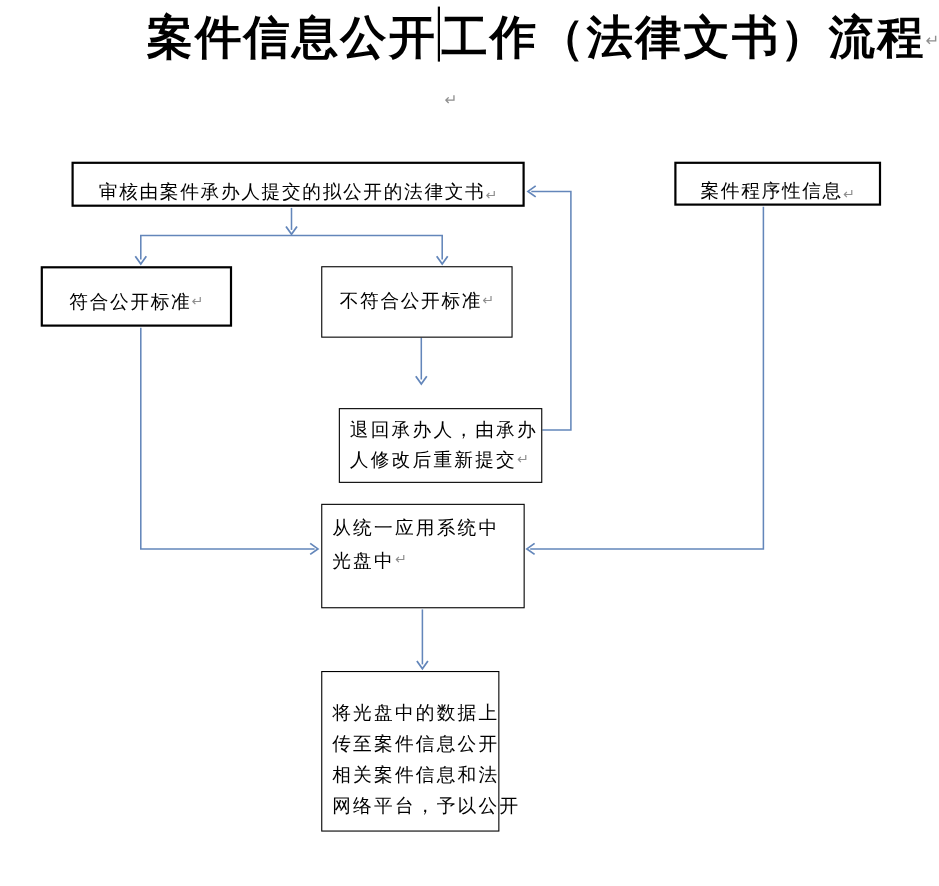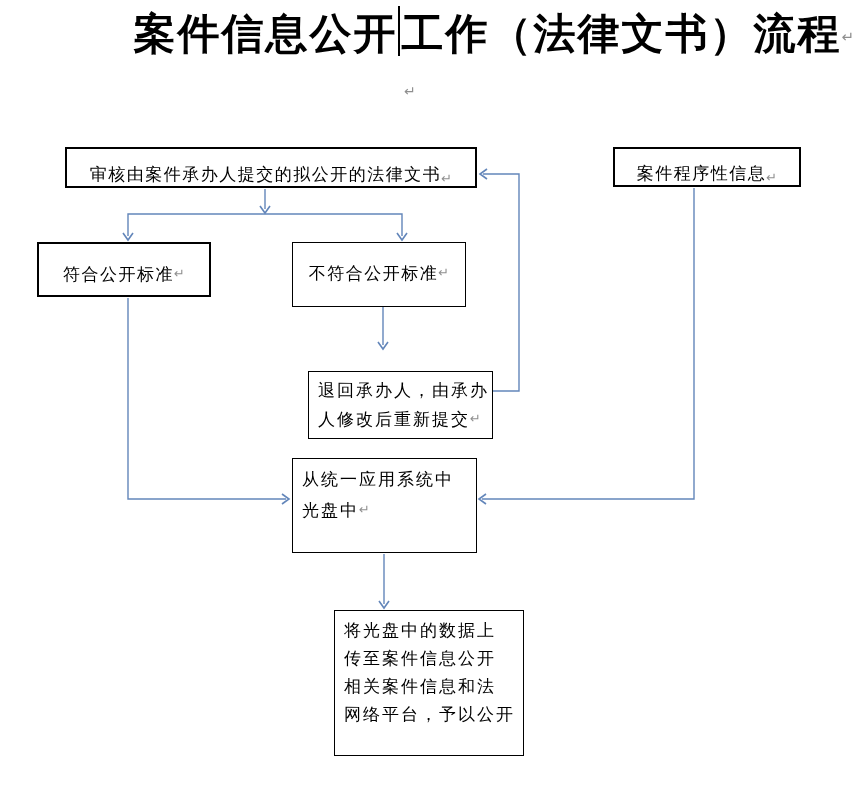--- a/index.html
+++ b/index.html
@@ -43,21 +43,21 @@
   .fbox .line{
     letter-spacing:2px;white-space:nowrap;line-height:inherit;
     padding-left:9px;text-align:left;
   }
   #box-review   {left:65px; top:147px;width:412px;height:41px;}
   #box-procedural{left:613px;top:147px;width:188px;height:40px;}
   #box-meets    {left:37px; top:242px;width:174px;height:55px;border-width:2px;}
   #box-notmeets {left:292px;top:242px;width:174px;height:65px;border-width:1.5px;}
   #box-return   {left:308px;top:351px;width:185px;height:68px;border-width:1.5px;line-height:28px;padding-top:5px;margin-top:20px;}
   #box-export   {left:292px;top:458px;width:185px;height:95px;border-width:1.5px;line-height:30px;padding-top:6px;}
-  #box-upload   {left:292px;top:610px;width:190px;height:146px;border-width:1.5px;line-height:28px;padding-top:6px;margin-left:42px;}
+  #box-upload   {left:292px;top:610px;width:162px;height:146px;border-width:1.5px;line-height:28px;padding-top:24px;}
   
   #connectors{position:absolute;left:0;top:0;width:854px;height:805px;pointer-events:none;}
   #connectors path{fill:none;stroke:#6386ba;stroke-width:1.4;}
   #connectors path.head{stroke-width:1.6;}
 </style>
 </head>
 <body>
 
 <div id="canvas">
 

